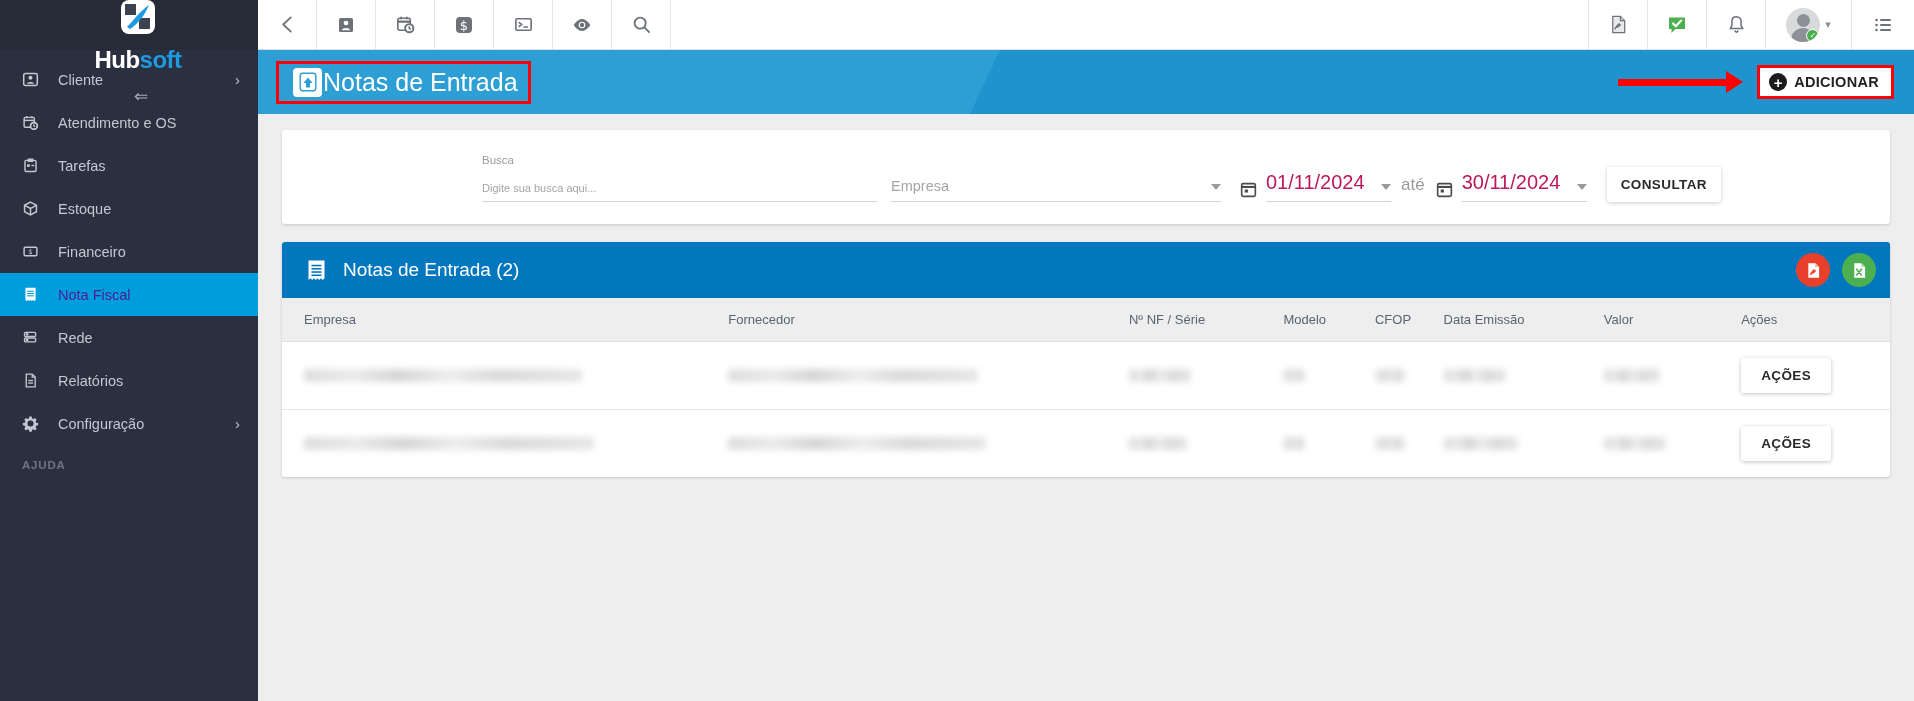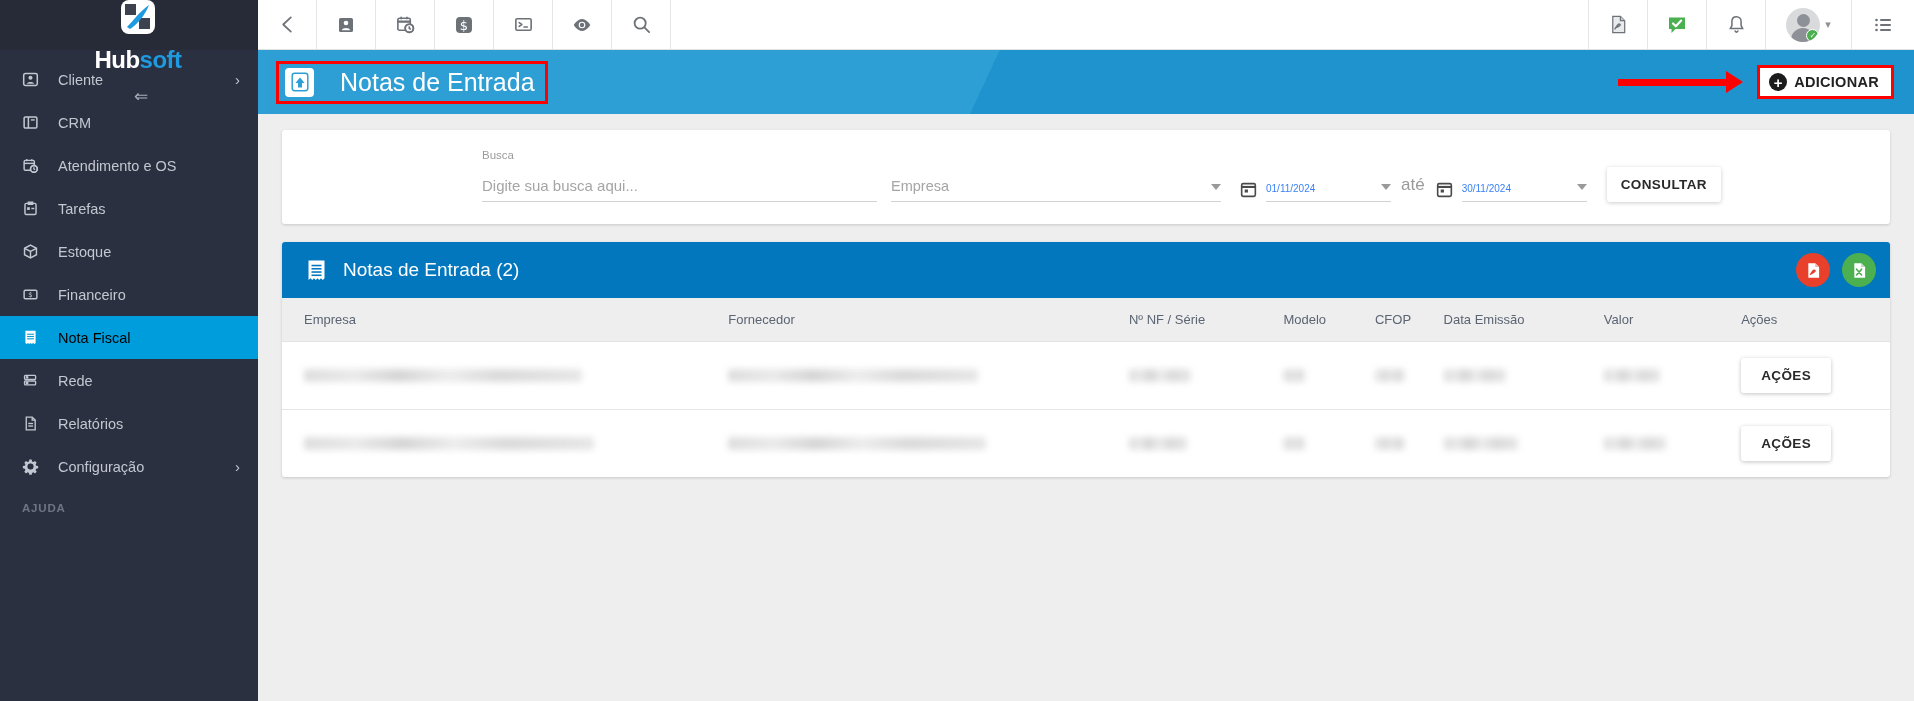--- a/index.html
+++ b/index.html
@@ -36,21 +36,21 @@
     display: flex; align-items: center; height: 43px;
     padding: 0 18px 0 22px; color: #c3c7d1; font-size: 14.5px;
     cursor: pointer; position: relative;
   }
   .nav-item .ni-icon {
     width: 26px; min-width: 26px; display: flex; align-items: center;
     color: #c3c7d1;
   }
   .nav-item .ni-label { flex: 1; padding-left: 10px; }
   .nav-item .ni-chevron { font-size: 15px; color: #c3c7d1; }
-  .nav-item.active { background: #009ddc; color: #000000; }
+  .nav-item.active { background: #009ddc; color: #4c1d95; }
   .nav-item.active .ni-icon, .nav-item.active .ni-chevron { color: #ffffff; }
   .nav-section {
     color: #6e7486; font-size: 11.5px; letter-spacing: 0.8px;
     padding: 14px 0 6px 22px; font-weight: 600;
   }
 
   
   .main { flex: 1; height: 701px; display: flex; flex-direction: column; background: #eeeeee; }
 
   .topbar {
@@ -84,22 +84,22 @@
   }
   .chev-sm { color: #8d9096; font-size: 11px; }
 
   
   .page-header {
     height: 64px; position: relative; overflow: hidden;
     background: linear-gradient(115deg, #2e9fd4 0%, #2e9fd4 44%, #1f93cd 44%, #1f93cd 100%);
     display: flex; align-items: center; padding: 0 20px 0 18px;
   }
   .ph-title-wrap {
-    display: flex; align-items: center; gap: 26px;
-    border: 3px solid #ff0000; padding: 4px 10px 4px 6px; position: relative; z-index: 2;
+    display: flex; align-items: center; gap: 1px;
+    border: 3px solid #ff0000; padding: 4px 10px 4px 14px; position: relative; z-index: 2;
   }
   .ph-icon {
     width: 29px; height: 29px; background: #ffffff; border-radius: 4px;
     display: flex; align-items: center; justify-content: center; flex: none;
   }
   .ph-title { color: #ffffff; font-size: 25px; font-weight: 400; }
   .ph-right { margin-left: auto; display: flex; align-items: center; position: relative; z-index: 2; }
   .arrow-annot { display: flex; align-items: center; margin-right: 14px; }
   .arrow-line { width: 108px; height: 7px; background: #ff0000; }
   .arrow-head {
@@ -124,29 +124,29 @@
     background: #ffffff; border-radius: 3px; box-shadow: 0 1px 3px rgba(0,0,0,0.16);
     height: 94px; display: flex; align-items: flex-end; padding: 0 14px 22px 0;
   }
   .f-left-pad { width: 200px; }
   .field { position: relative; display: flex; flex-direction: column; justify-content: flex-end; }
   .field-label {
     position: absolute; top: -28px; left: 0; font-size: 11.5px; color: #9b9b9b;
   }
   .underline { border-bottom: 1px solid #d2d2d2; padding-bottom: 7px; display: flex; align-items: flex-end; }
   .f-busca { width: 395px; }
-  .f-busca .txt { font-size: 15px; color: #a5a5a5; }
+  .f-busca .txt { font-size: 11px; color: #a5a5a5; }
   .f-empresa { width: 330px; margin-left: 14px; }
   .f-empresa .txt { font-size: 14.5px; color: #a5a5a5; flex: 1; }
   .caret { width: 0; height: 0; border-left: 5px solid transparent; border-right: 5px solid transparent;
     border-top: 6px solid #9a9a9a; margin-bottom: 4px; }
   .date-group { display: flex; align-items: flex-end; margin-left: 18px; }
   .cal-icon { color: #4a4a4a; margin-right: 8px; margin-bottom: 3px; }
   .f-date { width: 125px; }
-  .f-date .txt { font-size: 10px; color: #3b82f6; flex: 1; margin-top: 24px; }
+  .f-date .txt { font-size: 20px; color: #be185d; flex: 1; margin-top: 24px; }
   .ate { font-size: 17px; color: #9a9a9a; margin: 0 10px 7px 10px; }
   .consultar {
     margin-left: 20px; margin-bottom: 0px; background: #ffffff; border: none;
     border-radius: 3px; box-shadow: 0 1px 4px rgba(0,0,0,0.2);
     padding: 10px 14px; font-size: 13.5px; font-weight: 700; letter-spacing: 0.4px;
     color: #2a2a2a; cursor: pointer; font-family: "Liberation Sans", sans-serif;
   }
 
   
   .table-card {
@@ -224,30 +224,20 @@
           <svg width="17" height="17" viewBox="0 0 20 20" fill="currentColor">
               <rect x="2" y="3" width="16" height="14" rx="2" fill="none" stroke="currentColor" stroke-width="1.8"></rect>
               <circle cx="10" cy="8" r="2.4"></circle>
               <path d="M5.6 15 C6.4 12.2 13.6 12.2 14.4 15 Z"></path>
             </svg>
         </span>
         <span class="ni-label">Cliente</span>
         <span class="ni-chevron">›</span>
       </div>
 
-      <div class="nav-item">
-        <span class="ni-icon">
-          <svg width="17" height="17" viewBox="0 0 20 20" fill="none" stroke="currentColor" stroke-width="1.8">
-              <rect x="2.5" y="3.5" width="15" height="13" rx="1.5"></rect>
-              <path d="M7.5 3.5 V16.5" stroke-width="1.8"></path>
-              <path d="M10.5 7 H15" stroke-width="1.6"></path>
-            </svg>
-        </span>
-        <span class="ni-label">CRM</span>
-      </div>
 
       <div class="nav-item">
         <span class="ni-icon">
           <svg width="17" height="17" viewBox="0 0 20 20" fill="none" stroke="currentColor" stroke-width="1.7">
               <rect x="2.5" y="4" width="12" height="11.5" rx="1.5"></rect>
               <path d="M2.5 7.5 H14.5"></path>
               <path d="M5.5 2.5 V5"></path>
               <path d="M11.5 2.5 V5"></path>
               <circle cx="14" cy="14" r="4" fill="#2b3040"></circle>
               <circle cx="14" cy="14" r="4"></circle>

